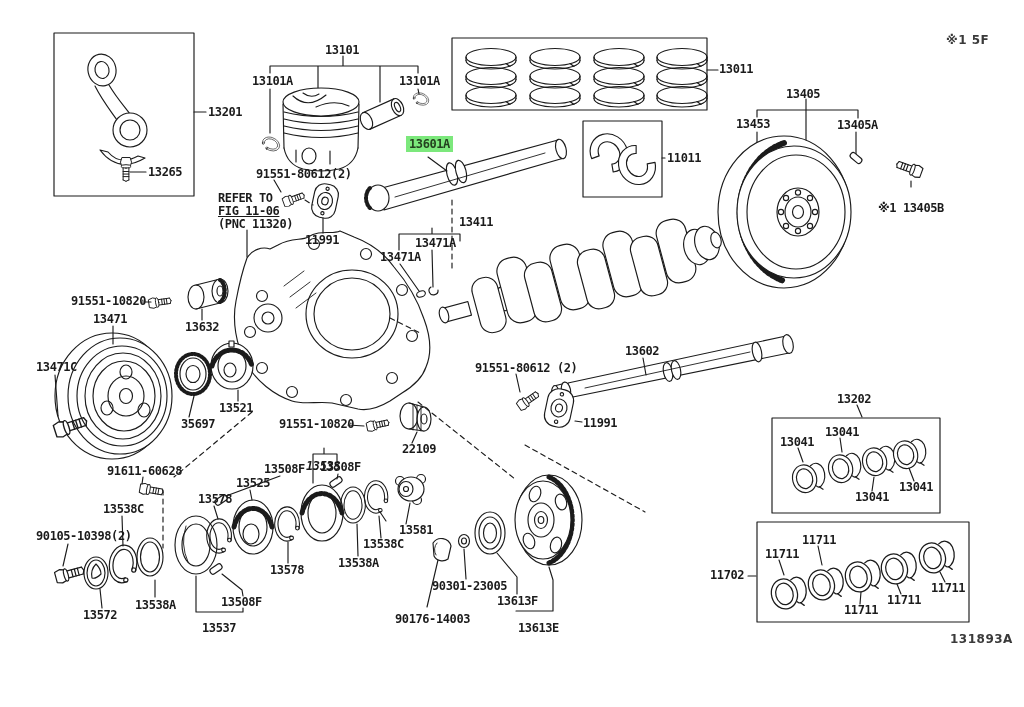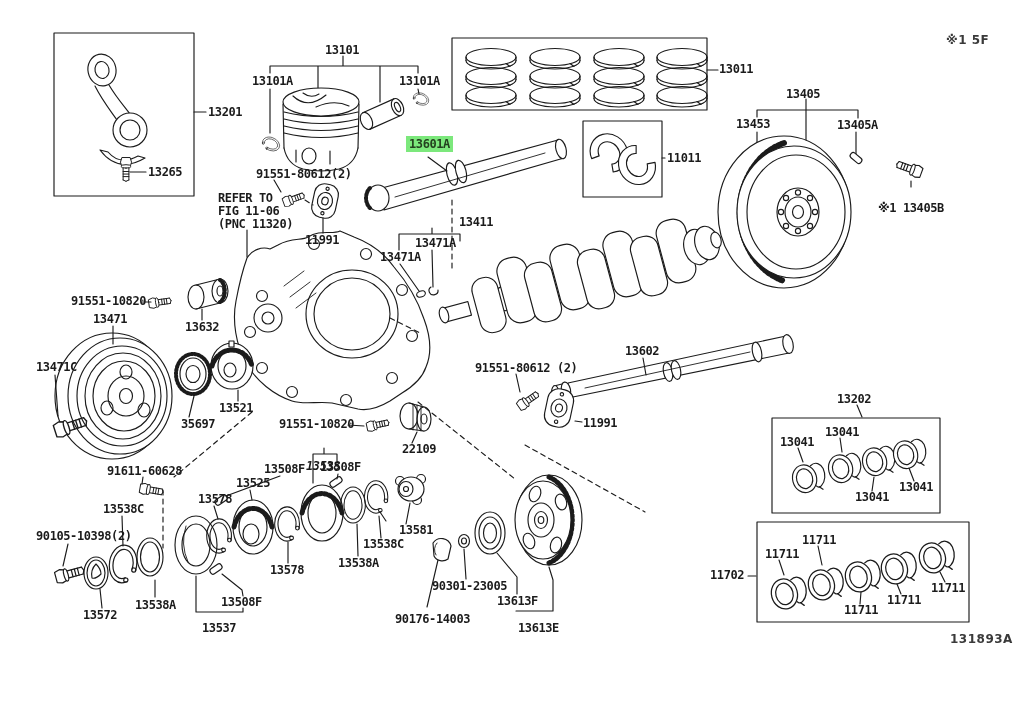--- a/index.html
+++ b/index.html
@@ -432,21 +432,21 @@
       <div class="lbl" style="left: 399px; top: 75px;">13101A</div>
       <div class="lbl" style="left: 719px; top: 63px;">13011</div>
       <div class="lbl hl" style="left: 409px; top: 139px;">13601A</div>
       <div class="lbl" style="left: 667px; top: 152px;">11011</div>
       <div class="lbl" style="left: 786px; top: 88px;">13405</div>
       <div class="lbl" style="left: 736px; top: 118px;">13453</div>
       <div class="lbl" style="left: 837px; top: 119px;">13405A</div>
       <div class="lbl" style="left: 878px; top: 202px;">※1 13405B</div>
       <div class="lbl" style="left: 256px; top: 168px;">91551-80612(2)</div>
       <div class="lbl" style="left: 218px; top: 192px;">REFER TO</div>
-      <div class="lbl" style="left: 218px; top: 205px;">FIG 11-06</div>
+      <div class="lbl" style="left: 218px; top: 205px; text-decoration: underline;">FIG 11-06</div>
       <div class="lbl" style="left: 218px; top: 218px;">(PNC 11320)</div>
       <div class="lbl" style="left: 305px; top: 234px;">11991</div>
       <div class="lbl" style="left: 414px; top: 216px; margin-left: 45px;">13411</div>
       <div class="lbl" style="left: 415px; top: 237px;">13471A</div>
       <div class="lbl" style="left: 380px; top: 251px;">13471A</div>
       <div class="lbl" style="left: 71px; top: 295px;">91551-10820</div>
       <div class="lbl" style="left: 93px; top: 313px;">13471</div>
       <div class="lbl" style="left: 185px; top: 321px;">13632</div>
       <div class="lbl" style="left: 36px; top: 361px;">13471C</div>
       <div class="lbl" style="left: 219px; top: 402px;">13521</div>

